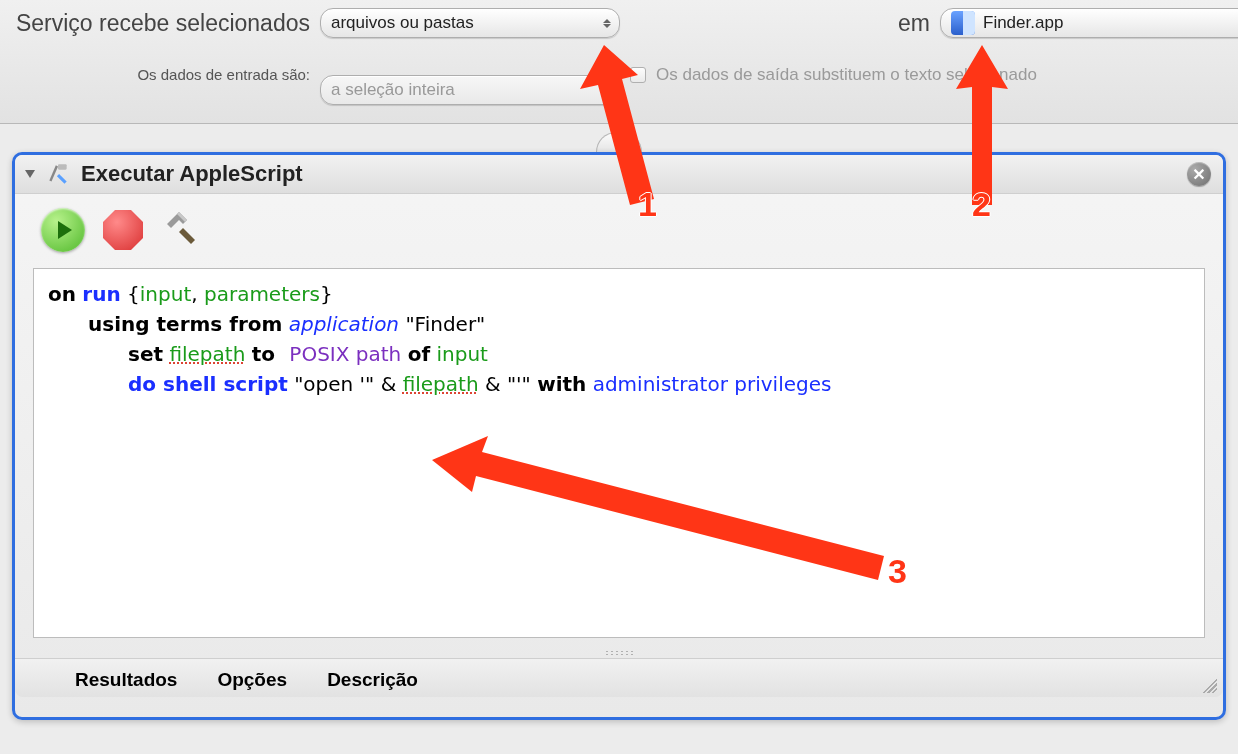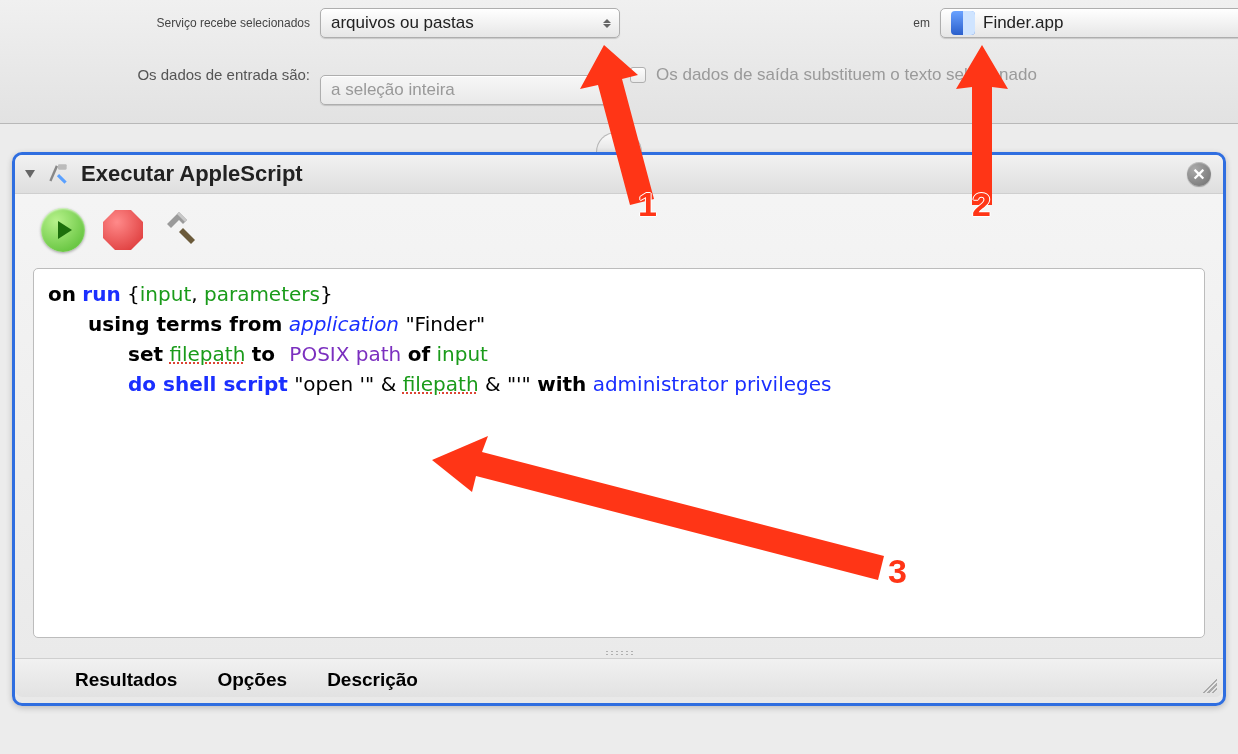--- a/index.html
+++ b/index.html
@@ -21,31 +21,31 @@
     padding: 8px 10px 12px 10px;
   }
   .config-row {
     display: flex;
     align-items: center;
     gap: 10px;
     margin-bottom: 6px;
   }
   .config-label {
     color: #444;
-    font-size: 12px;
+    font-size: 23px;
   }
   .config-row.first .config-label { min-width: 300px; text-align: right; }
   .config-row.second .config-label.left { min-width: 300px; text-align: right; color: #555; font-size: 15px;}
   .mac-select {
     display: inline-flex;
     align-items: center;
     gap: 8px;
     background: linear-gradient(#ffffff, #e6e6e6);
     border: 1px solid #aeaeae;
-    border-radius: 5px;
+    border-radius: 13px;
     padding: 3px 22px 3px 10px;
     position: relative;
     box-shadow: 0 1px 1px rgba(0,0,0,.15), inset 0 1px 0 #fff;
     font-size: 17px;
     color: #222;
     height: 30px;
     line-height: 22px;
   }
   .mac-select.disabled { color: #999; background: linear-gradient(#f7f7f7,#e9e9e9); margin-top: 31px; }
   .mac-select .sel-arrows {
@@ -110,21 +110,21 @@
     border:1px solid #b6b6b6;
     border-bottom:none;
     border-radius: 22px 22px 0 0;
   }
   .step-card {
     border: 3px solid #2f6ee0;
     border-radius: 10px;
     background: linear-gradient(#f5f5f5,#e9e9e9);
     box-shadow: 0 2px 6px rgba(0,0,0,.2);
     position: relative;
-    padding-bottom: 6px;
+    padding-bottom: 20px;
   }
   .step-header {
     display:flex;
     align-items:center;
     gap:10px;
     padding: 6px 12px 6px 10px;
     border-bottom:1px solid #cfcfcf;
     background: linear-gradient(#f1f1f1,#dedede);
     border-radius: 8px 8px 0 0;
   }
@@ -182,21 +182,21 @@
     clip-path: polygon(30% 0%, 70% 0%, 100% 30%, 100% 70%, 70% 100%, 30% 100%, 0% 70%, 0% 30%);
     box-shadow: 0 1px 3px rgba(0,0,0,.35);
   }
   .hammer-icon { width:40px;height:40px; }
   .hammer-icon svg{width:100%;height:100%;}
 
   .code-area {
     margin: 6px 18px 8px 18px;
     background:#fff;
     border:1px solid #bcbcbc;
-    border-radius:5px;
+    border-radius:0;
     padding: 10px 14px 10px 14px;
     font-family: Verdana, "DejaVu Sans", sans-serif;
     font-size: 20px;
     line-height: 30px;
     color:#000;
     height: 370px;
     overflow:hidden;
     position:relative;
   }
   .code-area .kw   { color:#000; font-weight:bold; }

